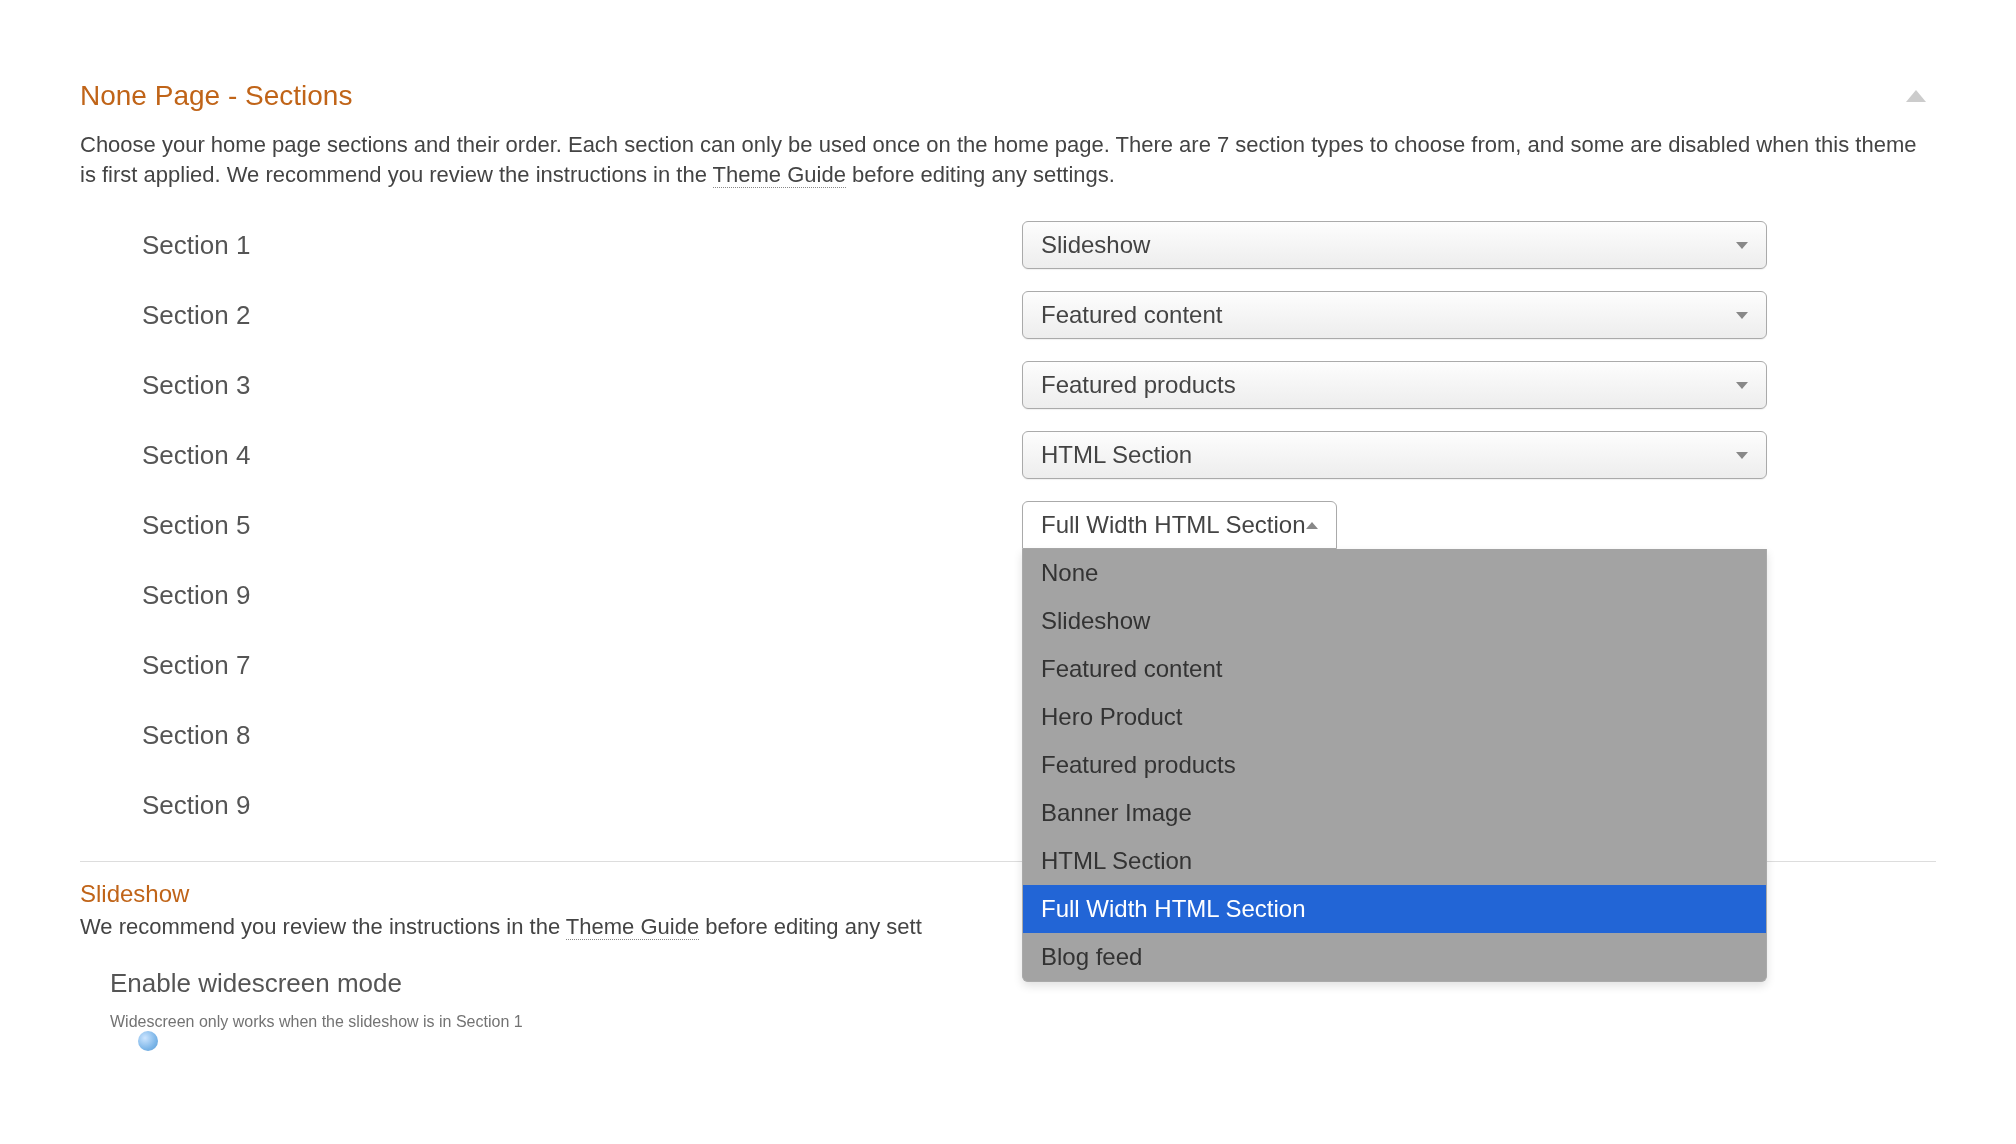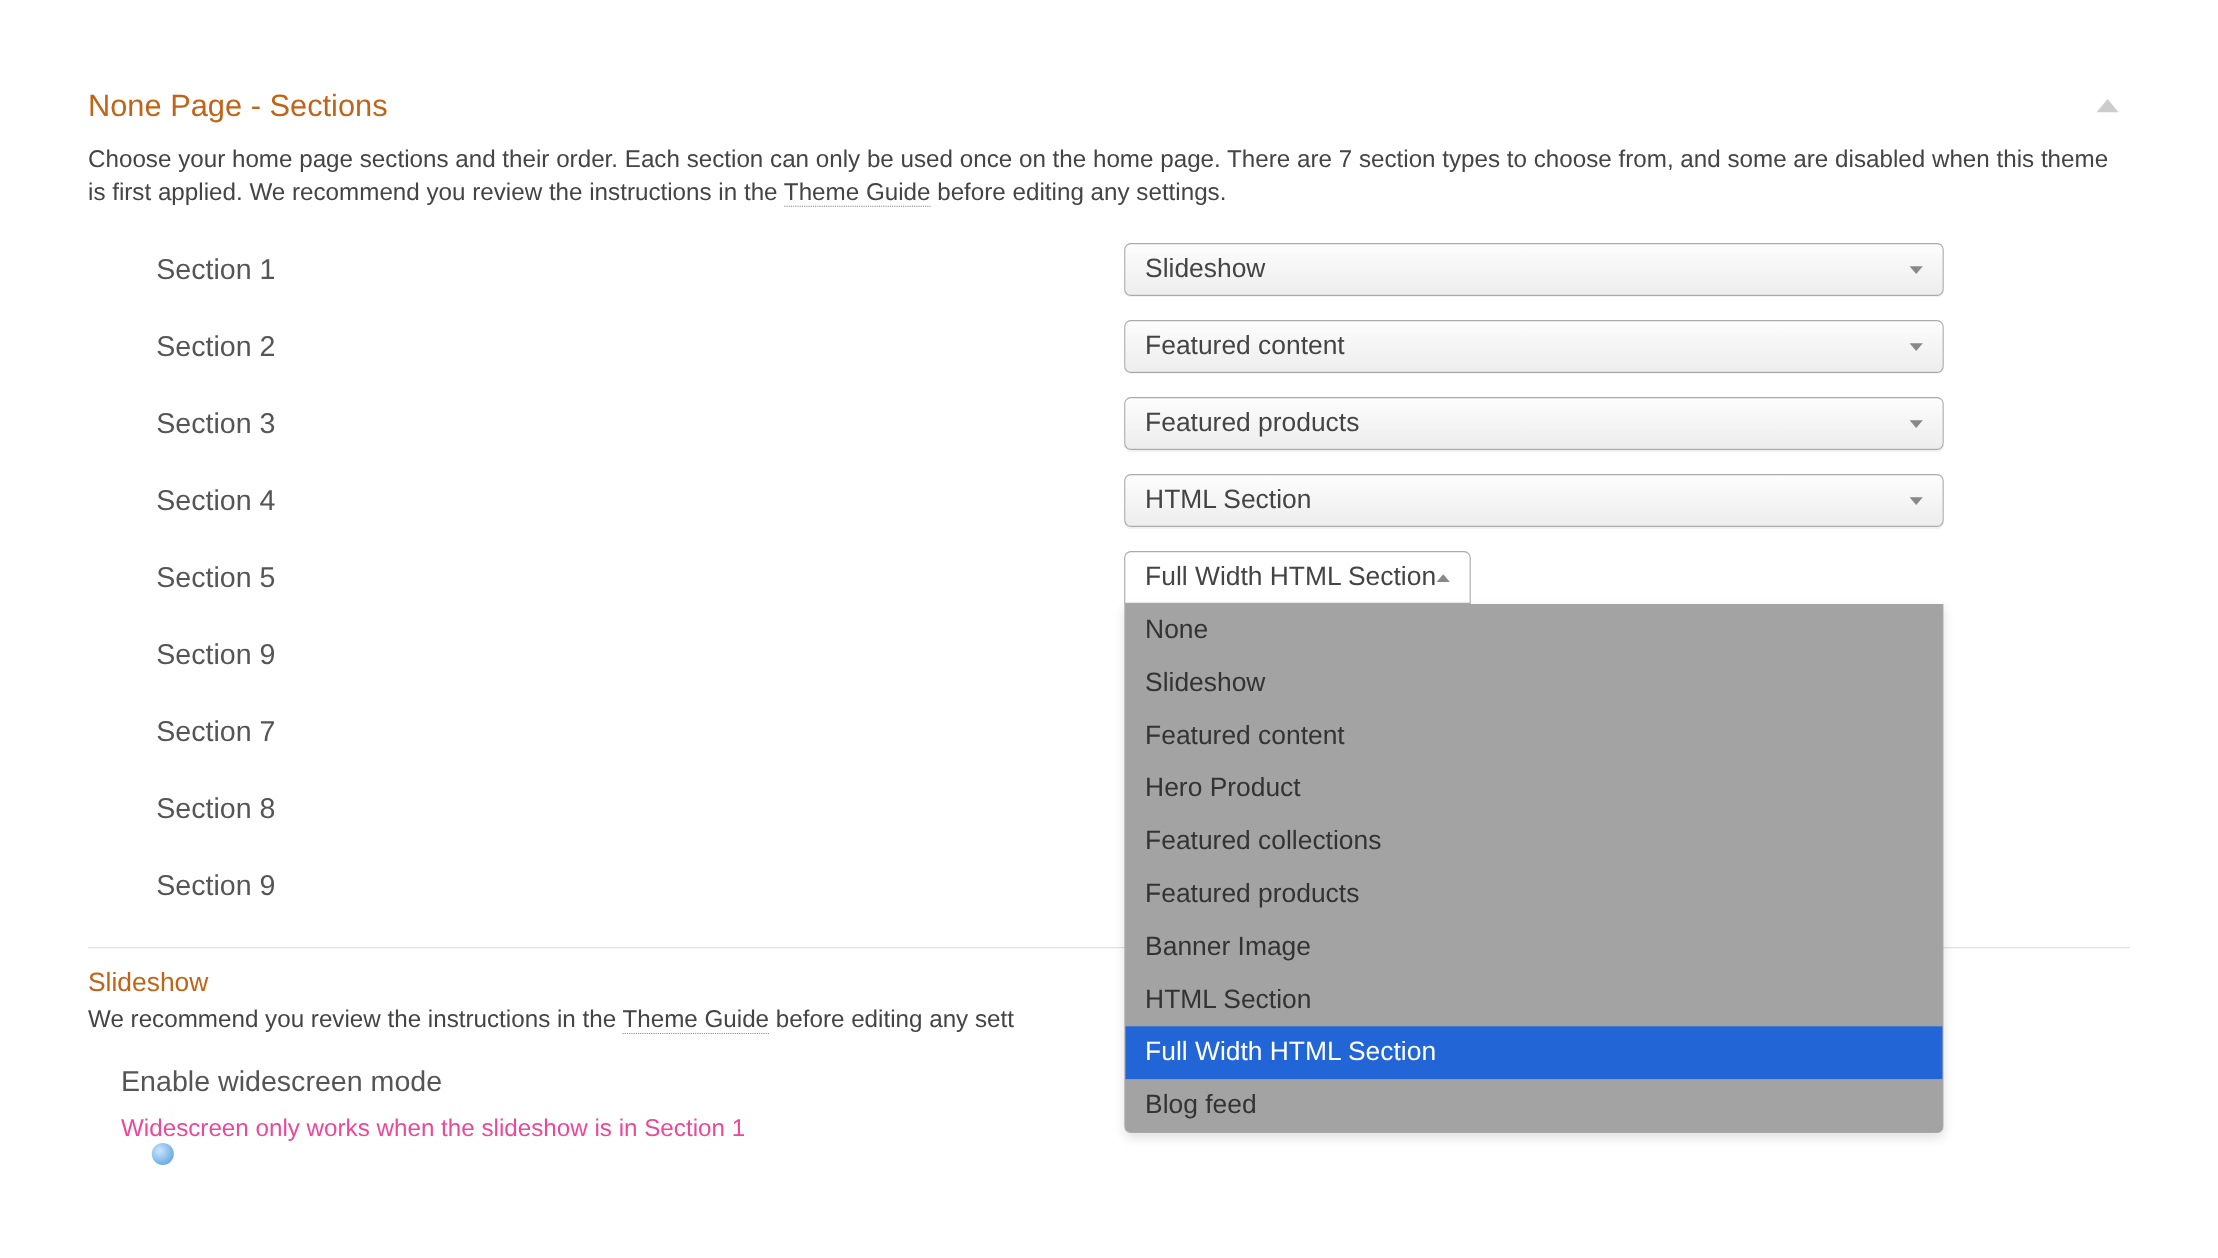--- a/index.html
+++ b/index.html
@@ -150,22 +150,22 @@
     .setting-row {
       padding-left: 30px;
     }
     .setting-label {
       color: #555;
       font-size: 26px;
       font-weight: 400;
       margin-bottom: 14px;
     }
     .setting-note {
-      color: #ec4899;
-      font-size: 22px;
+      color: #737373;
+      font-size: 16px;
       display: flex;
       align-items: flex-end;
       gap: 10px;
     }
     .globe-icon {
       width: 20px;
       height: 20px;
       border-radius: 50%;
       background: radial-gradient(circle at 35% 35%, #cce5ff 0%, #7db6e8 60%, #5a9bd4 100%);
       display: inline-block;
@@ -226,21 +226,20 @@
       <div class="dropdown-open">
         <div class="dropdown">
           <span class="dropdown-text">Full Width HTML Section</span>
           <span class="chevron-up-icon"></span>
         </div>
         <div class="dropdown-panel">
           <div class="dropdown-option">None</div>
           <div class="dropdown-option">Slideshow</div>
           <div class="dropdown-option">Featured content</div>
           <div class="dropdown-option">Hero Product</div>
-          <div class="dropdown-option">Featured collections</div>
           <div class="dropdown-option">Featured products</div>
           <div class="dropdown-option">Banner Image</div>
           <div class="dropdown-option">HTML Section</div>
           <div class="dropdown-option selected">Full Width HTML Section</div>
           <div class="dropdown-option">Blog feed</div>
         </div>
       </div>
     </div>
 
     <div class="section-row">

